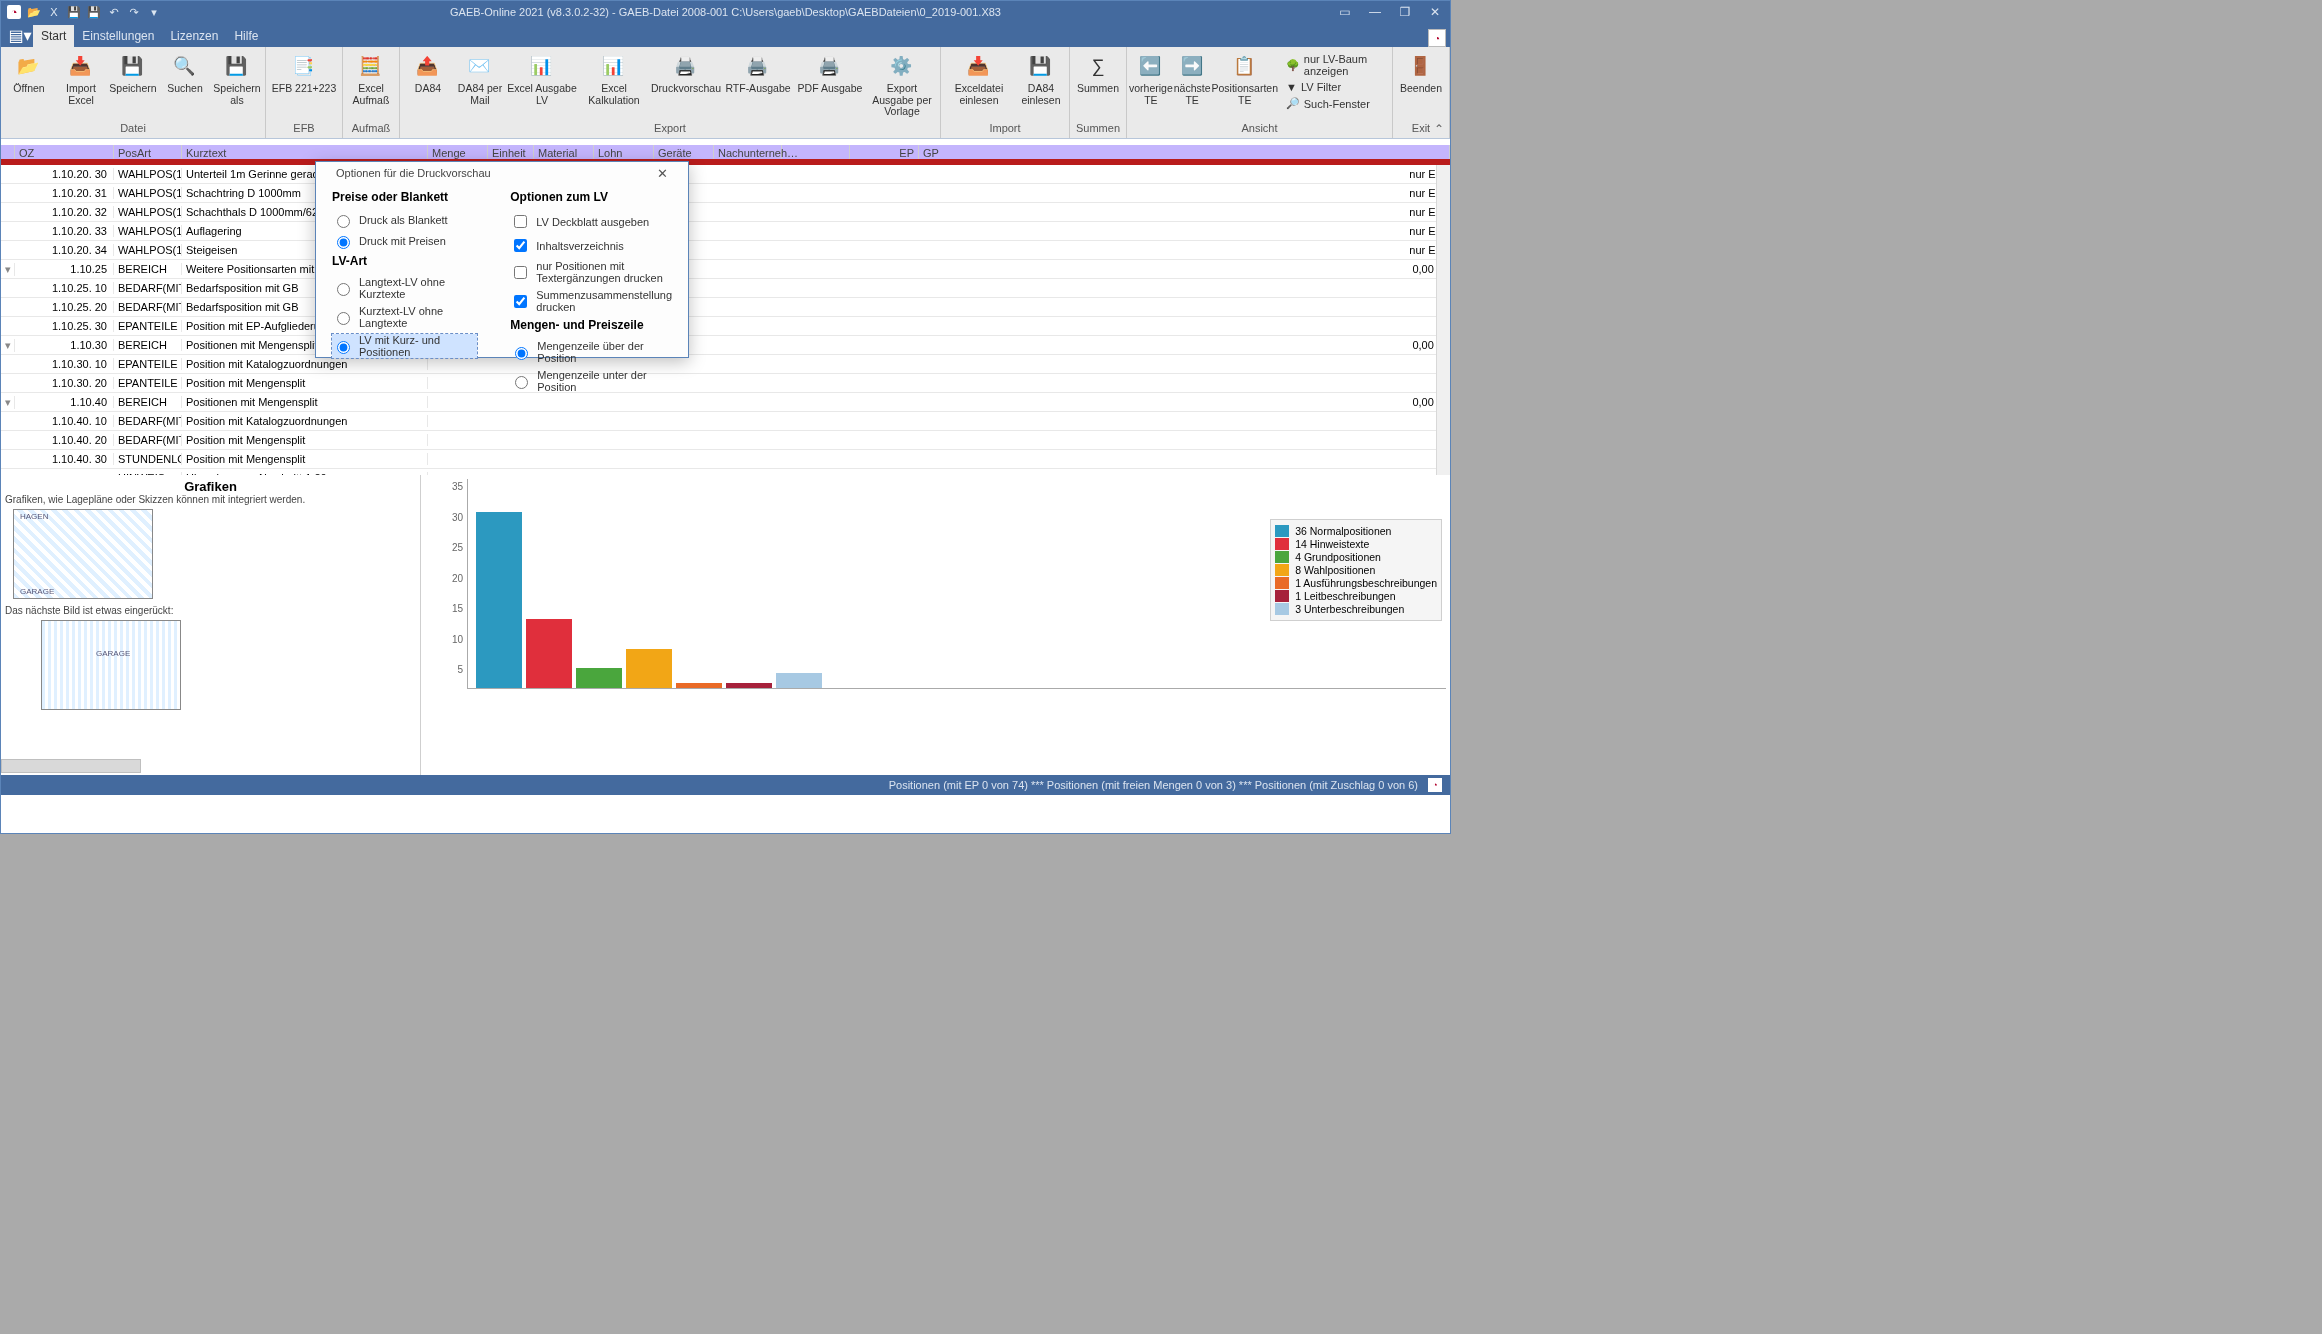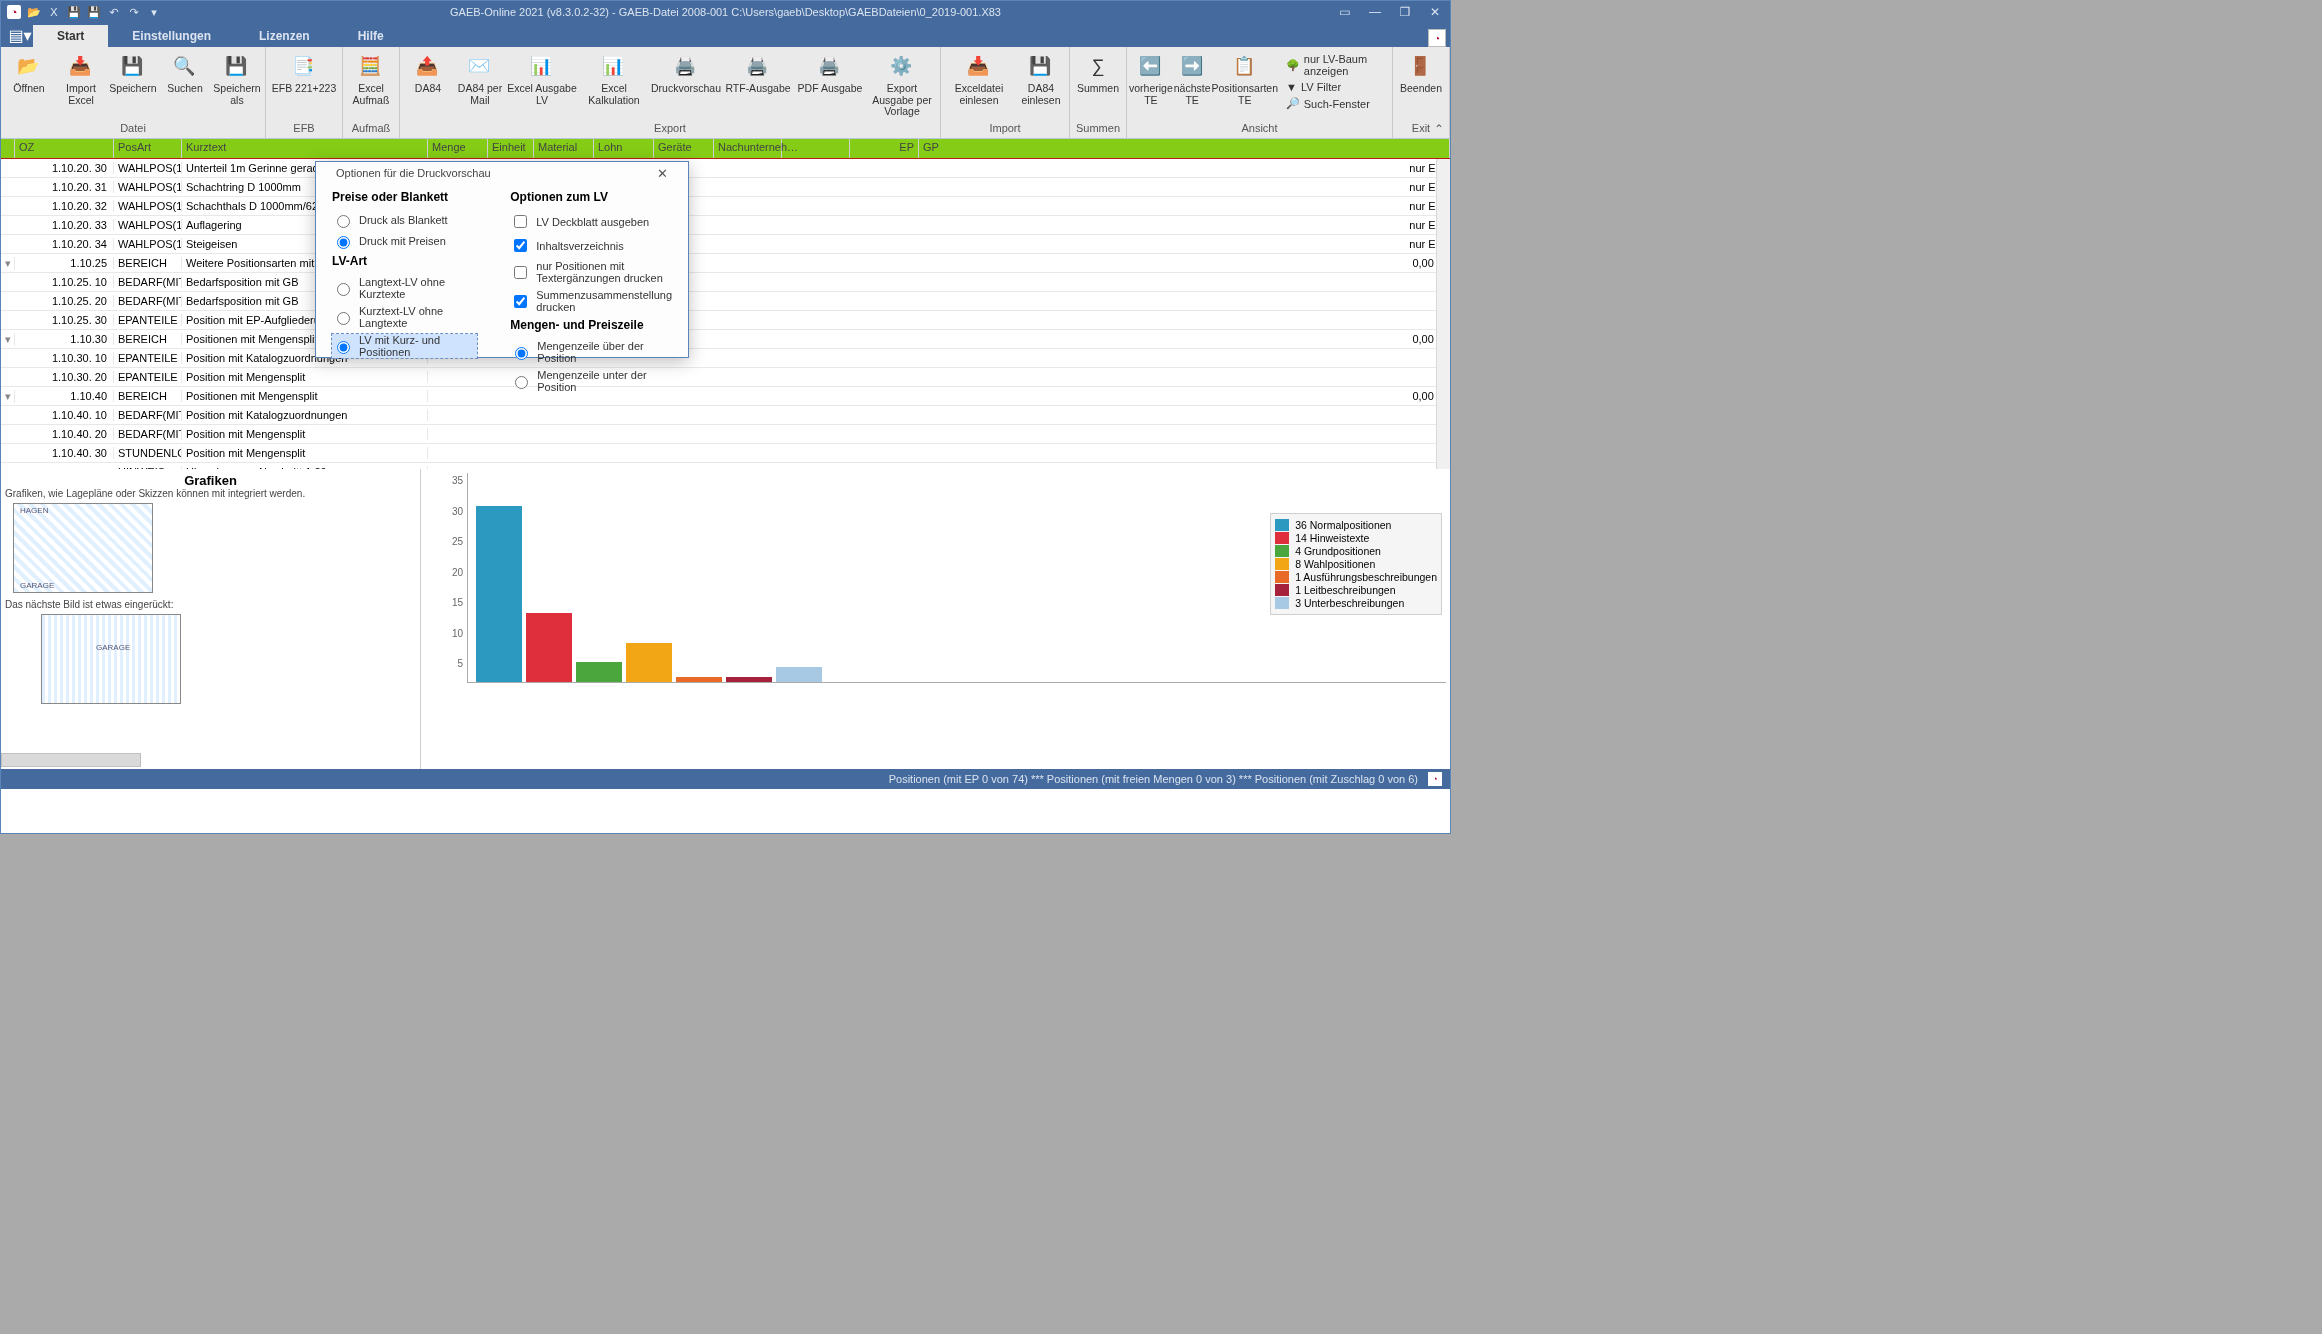--- a/index.html
+++ b/index.html
@@ -6,33 +6,33 @@
 body { margin:0; padding:0; background:#aaa; overflow:hidden; }
 .wrap { width:1451px; height:834px; margin:0; background:#fff; position:relative; border:1px solid #5b84b8; }
 .titlebar { height:22px; background:#446a9e; color:#fff; display:flex; align-items:center; font-size:11px; }
 .titlebar .qat { display:flex; gap:6px; padding:0 6px; align-items:center; }
 .titlebar .qat span { width:14px; height:14px; display:inline-flex; align-items:center; justify-content:center; font-size:11px; color:#dce6f1; }
 .titlebar .title-text { position:absolute; left:50%; transform:translateX(-50%); color:#dbe4f0; }
 .titlebar .winbtns { position:absolute; right:0; display:flex; }
 .titlebar .winbtns div { width:30px; height:22px; display:flex; align-items:center; justify-content:center; color:#dbe4f0; font-size:12px; }
 .tabstrip { height:24px; background:#446a9e; display:flex; align-items:end; padding-left:6px; }
 .tabstrip .menu-btn { width:26px; height:24px; display:flex; align-items:center; justify-content:center; color:#fff; }
-.tabstrip .tab { height:22px; padding:0 24px; color:#dbe4f0; font-size:12px; display:flex; align-items:center;font-weight:bold; }
+.tabstrip .tab { height:22px; padding:0 8px; color:#dbe4f0; font-size:12px; display:flex; align-items:center; }
 .tabstrip .tab.active { background:#eaeaea; color:#333; }
 .tabstrip .logo-right { position:absolute; right:4px; width:18px; height:18px; background:#fff; border:1px solid #bbb; display:flex; align-items:center; justify-content:center; color:#b2002d; font-size:10px; }
 .ribbon { height:92px; background:#eaeaea; border-bottom:1px solid #b7c6da; display:flex; position:relative; }
 .ribbon .group { border-right:1px solid #c9c9c9; display:flex; flex-direction:column; }
 .ribbon .group .btns { flex:1; display:flex; align-items:flex-start; padding:2px; gap:0; }
 .ribbon .group .label { height:16px; font-size:11px; color:#555; text-align:center; }
 .rbtn { width:52px; display:flex; flex-direction:column; align-items:center; padding-top:4px; font-size:10.5px; color:#333; text-align:center; line-height:1.1; }
 .rbtn .ico { width:28px; height:28px; margin-bottom:2px; display:flex; align-items:center; justify-content:center; font-size:18px; }
 .rbtn.wide { width:72px; }
 .vlinks { display:flex; flex-direction:column; padding:4px 8px; gap:4px; font-size:11px; color:#333; }
 .vlinks div { display:flex; align-items:center; gap:4px; }
-.columns-head { height:20px; background:#84cc16; border-bottom:1px solid #b91c1c; display:flex; font-size:11px; color:#444; }
+.columns-head { height:20px; background:#c4b5fd; border-bottom:6px solid #b91c1c; display:flex; font-size:11px; color:#444;margin-top:6px; }
 .columns-head div { border-right:1px solid #cfcfcf; padding:2px 4px; }
 .grid { height:310px; background:#fff; overflow:hidden; position:relative; }
 .grow { display:flex; height:19px; font-size:11px; border-bottom:1px solid #e8e8e8; align-items:center; }
 .grow > div { border-right:1px solid #e8e8e8; padding:0 4px; overflow:hidden; white-space:nowrap; }
 .col-expand { width:14px; text-align:center; color:#888; }
 .col-oz { width:99px; text-align:right; padding-right:6px!important; }
 .col-posart { width:68px; }
 .col-kurz { width:246px; }
 .col-menge { width:60px; text-align:right; }
 .col-einheit { width:46px; }

